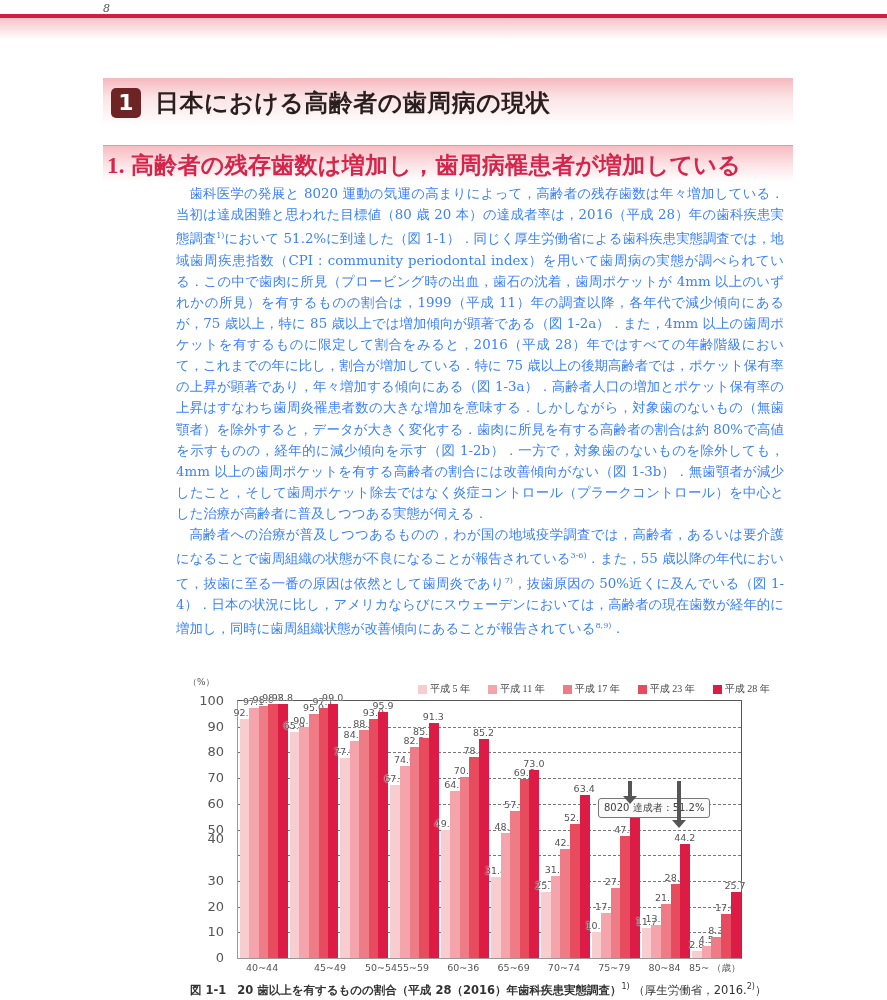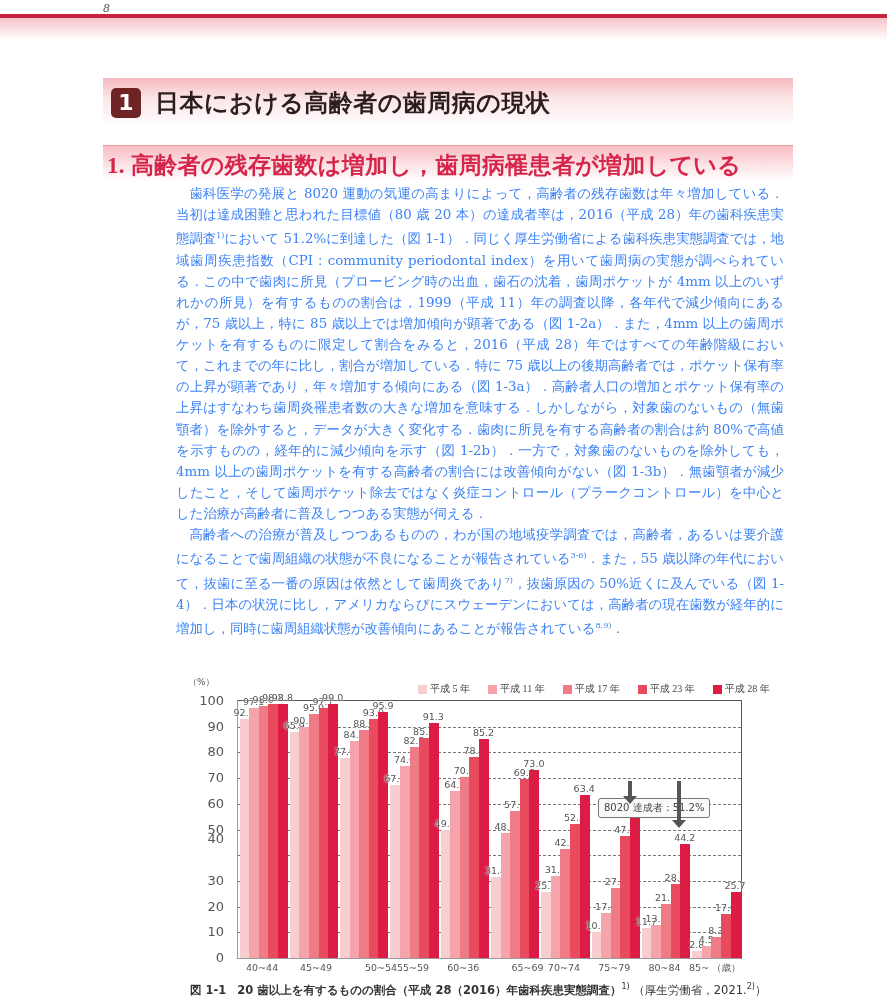--- a/index.html
+++ b/index.html
@@ -224,33 +224,33 @@
         <div class="bar" style="left: 19.7px; height: 21.331px; background: rgb(238, 123, 133);"></div>
         <div class="val" style="left: 24.2px; bottom: 22.331px;">8.3</div>
         <div class="bar" style="left: 29.3px; height: 43.69px; background: rgb(232, 74, 94);"></div>
         <div class="val" style="left: 33.8px; bottom: 44.69px;">17.0</div>
         <div class="bar" style="left: 38.9px; height: 66.049px; background: rgb(220, 28, 69);"></div>
         <div class="val" style="left: 43.4px; bottom: 67.049px;">25.7</div>
       </div>
     </div>
   <div id="xlabels">
       <div class="xlabel" style="left: 52.15px;">40~44</div>
-      <div class="xlabel" style="left: 106px;">45~49</div>
+      <div class="xlabel" style="left: 120px;">45~49</div>
       <div class="xlabel" style="left: 171px;">50~54</div>
       <div class="xlabel" style="left: 203.05px;">55~59</div>
       <div class="xlabel" style="left: 253.35px;">60~36</div>
-      <div class="xlabel" style="left: 303.65px; text-align: right;">65~69</div>
+      <div class="xlabel" style="left: 303.65px;">65~69</div>
       <div class="xlabel" style="left: 353.95px;">70~74</div>
       <div class="xlabel" style="left: 404.25px;">75~79</div>
       <div class="xlabel" style="left: 454.55px;">80~84</div>
       <div class="xlabel" style="left: 504.85px;">85~ （歳）</div>
     </div>
 </div>
 
 <div class="callout">8020 達成者：51.2%</div>
 <div class="arrow" style="left:628px; top:781px; height:16px;"></div>
 <div class="arrow" style="left:677px; top:781px; height:40px;"></div>
 
 <div class="caption">
   <b>図 1-1</b>&nbsp;&nbsp;
   <b>20 歯以上を有するものの割合（平成 28（2016）年歯科疾患実態調査）</b><sup>1)</sup>
-  <span>（厚生労働省，2021.</span><sup>2)</sup><span>）</span>
+  <span>（厚生労働省，2016.</span><sup>2)</sup><span>）</span>
 </div>
 
 </body></html>

